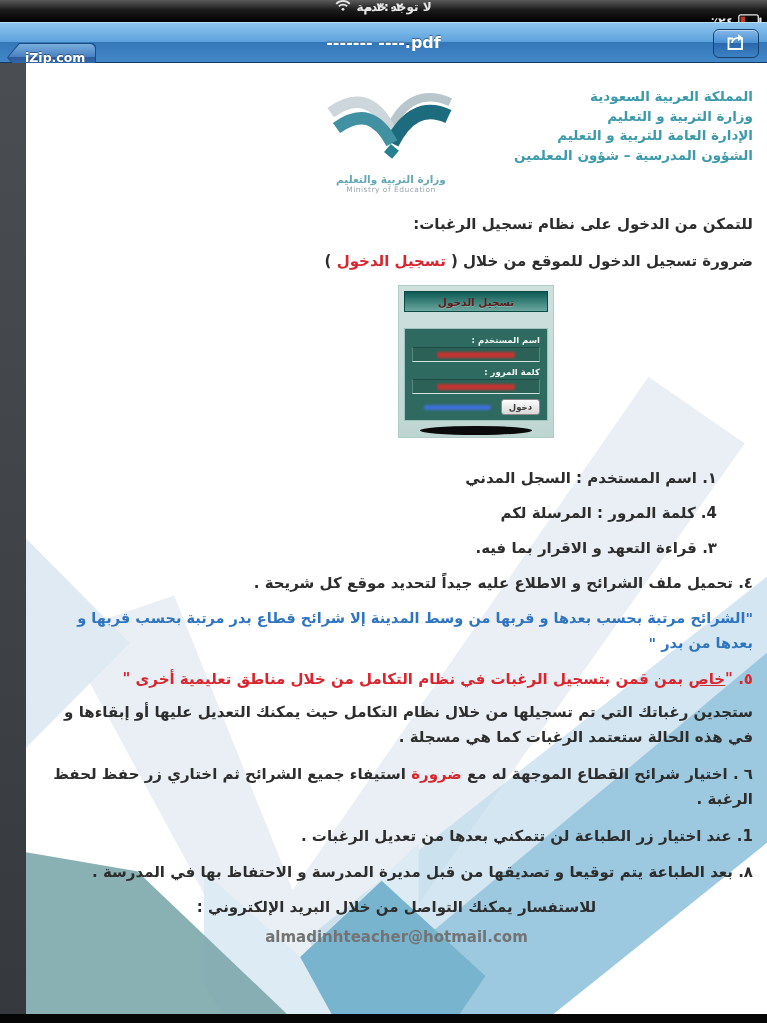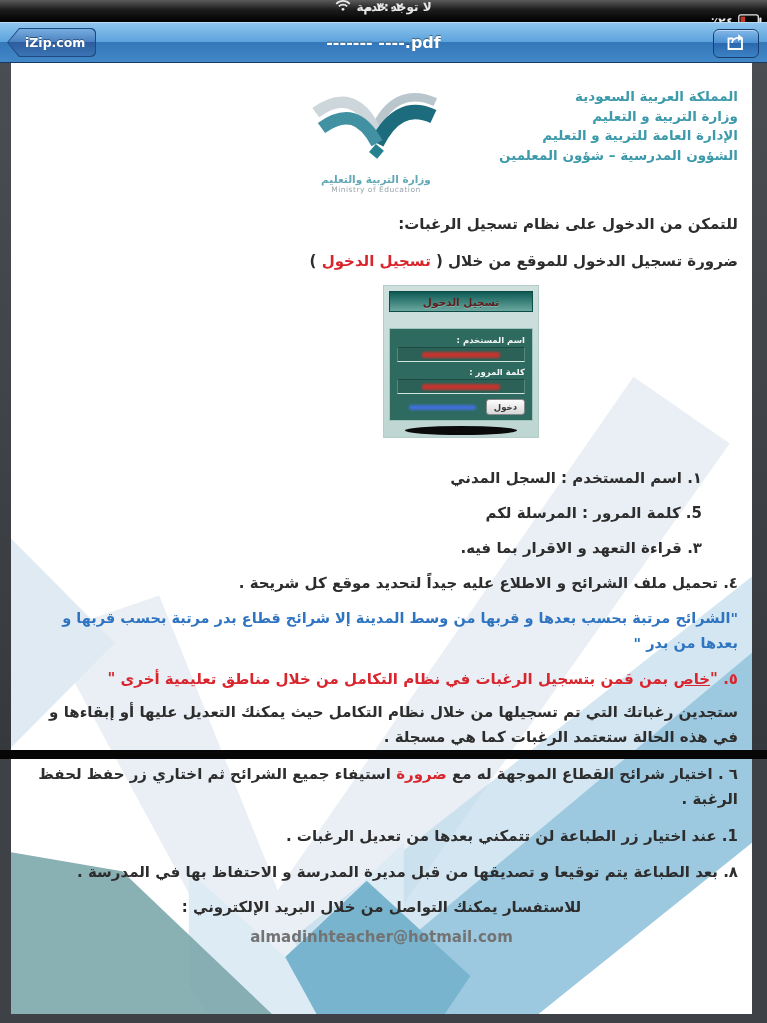--- a/index.html
+++ b/index.html
@@ -23,42 +23,42 @@
     height:41px; position:relative;
     background:linear-gradient(#8fc5ee 0%, #5ba2dc 49%, #3478ba 50%, #4287c8 100%);
     border-top:1px solid #b5dcf5; border-bottom:1px solid #16395f;
     display:flex; align-items:center; justify-content:center;
   }
   .nav-title {
     color:#fff; font-size:16px; font-weight:bold;
     text-shadow:0 -1px 1px rgba(0,0,0,.45);
   }
   .back-wrap {
-    position:absolute; left:7px; top:5px; height:29px;
+    position:absolute; left:7px; top:20px; height:29px;
     clip-path:polygon(0 50%, 12px 0, 100% 0, 100% 100%, 12px 100%);
     background:#1d4a80; padding:1px 1px 1px 1px; border-radius:5px;
     cursor:pointer;
   }
   .back-btn {
     height:27px; clip-path:polygon(0 50%, 11.5px 0, 100% 0, 100% 100%, 11.5px 100%);
     background:linear-gradient(#77aede 0%, #4a80c0 48%, #2d5d9e 50%, #3a74b4 100%);
     color:#fff; font-size:12.5px; font-weight:bold; text-shadow:0 -1px 0 rgba(0,0,0,.4);
     display:flex; align-items:center; padding:0 10px 0 17px; border-radius:5px;
   }
   .share-btn {
     position:absolute; right:8px; top:6px; width:46px; height:29px;
     border:1px solid #173f6e; border-radius:6px;
     background:linear-gradient(#83b8e8 0%, #4a90d2 48%, #2a68ae 50%, #3c82c4 100%);
     display:flex; align-items:center; justify-content:center; cursor:pointer;
     box-shadow:inset 0 1px 0 rgba(255,255,255,.45);
   }
   
   .pdf-viewer {
-    height:696px; background:linear-gradient(#4a4e53, #35383c);
-    padding:0 15px 9px 11px; position:relative;
+    height:960px; background:linear-gradient(#4a4e53, #35383c);
+    padding:0 15px 9px 26px; position:relative;
   }
   .bottom-strip { position:absolute; left:0; right:0; bottom:0; height:9px; background:#060606; }
   .page {
     width:741px; height:951px; background:#fff; position:relative; overflow:hidden;
     direction:rtl;
   }
   
   .wm { position:absolute; inset:0; z-index:0; }
   .wm div { position:absolute; inset:0; }
   .wm-gray-v   { background:#e9eff4; clip-path:polygon(5% 60%, 20% 56%, 36% 87%, 84% 33%, 97% 40%, 37% 106%); }
@@ -218,21 +218,21 @@
           <div class="ls-bottom">
             <span class="ls-btn">دخول</span>
             <span class="ls-link"></span>
           </div>
         </div>
         <div class="ls-ellipse"></div>
       </div>
 
       <div class="items">
         <div class="line indent" style="margin-top:28px">١. اسم المستخدم : السجل المدني</div>
-        <div class="line indent">5. كلمة المرور : المرسلة لكم</div>
+        <div class="line indent">4. كلمة المرور : المرسلة لكم</div>
         <div class="line indent">٣. قراءة التعهد و الاقرار بما فيه.</div>
         <div class="line">٤. تحميل ملف الشرائح و الاطلاع عليه جيداً لتحديد موقع كل شريحة .</div>
 
         <div class="line blue-note">"الشرائح مرتبة بحسب بعدها و قربها من وسط المدينة إلا شرائح قطاع بدر مرتبة بحسب قربها و بعدها من بدر "</div>
 
         <div class="line red-line">
           <span>٥. "</span><span class="u">خاص</span><span> بمن قمن بتسجيل الرغبات في نظام التكامل من خلال مناطق تعليمية أخرى "</span>
         </div>
 
         <div class="line para2" style="margin-top:9px">ستجدين رغباتك التي تم تسجيلها من خلال نظام التكامل حيث يمكنك التعديل عليها أو إبقاءها و في هذه الحالة ستعتمد الرغبات كما هي مسجلة .</div>

